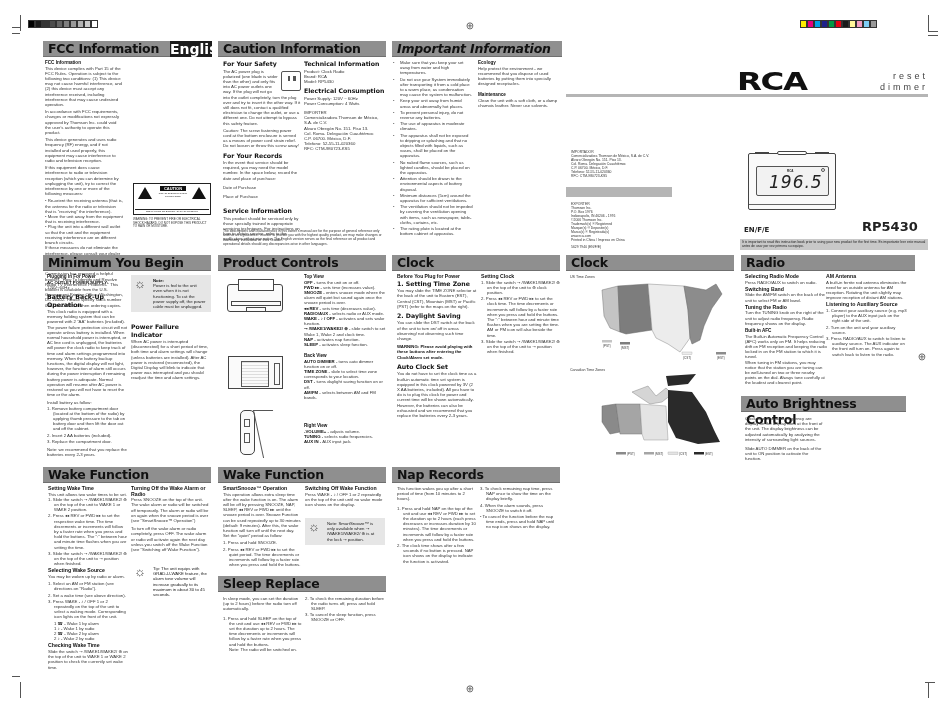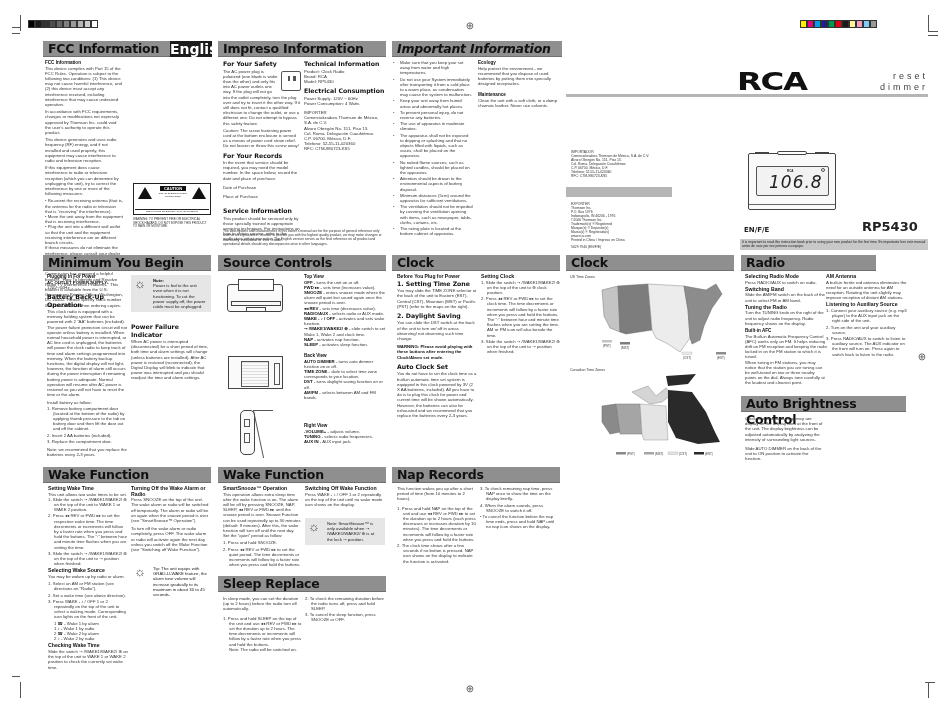--- a/index.html
+++ b/index.html
@@ -77,21 +77,21 @@
     <span class="swatch" style="background: rgb(241, 158, 194);"></span>
     <span class="swatch" style="background: rgb(126, 206, 244);"></span>
     <span class="swatch" style="background: rgb(153, 153, 153);"></span>
   </div>
 <div class="reg" style="left:465px;top:21px;">⊕</div>
 <div class="reg" style="left:465px;top:684px;">⊕</div>
 <div class="reg" style="left:917px;top:352px;">⊕</div>
 
 <div class="hdr big" style="left:43px;top:41px;width:127px;">FCC Information</div>
 <div class="eng" style="left:170px;top:41px;width:42px;">English</div>
-<div class="hdr big" style="left:218px;top:41px;width:168px;">Impreso Information</div>
+<div class="hdr big" style="left:218px;top:41px;width:168px;">Caution Information</div>
 <div class="hdr big" style="left:392px;top:41px;width:170px;font-style:italic;">Important Information</div>
 
 <div class="col" style="left:45px;top:60px;width:78px;">
   <div class="h3" style="margin-top:0;">FCC Information</div>
   <p>This device complies with Part 15 of the FCC Rules. Operation is subject to the following two conditions: (1) This device may not cause harmful interference, and (2) this device must accept any interference received, including interference that may cause undesired operation.</p>
   <p>In accordance with FCC requirements, changes or modifications not expressly approved by Thomson Inc. could void the user's authority to operate this product.</p>
   <p>This device generates and uses radio frequency (RF) energy, and if not installed and used properly, this equipment may cause interference to radio and television reception.</p>
   <p>If this equipment does cause interference to radio or television reception (which you can determine by unplugging the unit), try to correct the interference by one or more of the following measures:</p>
   <p style="margin-bottom:0;">• Re-orient the receiving antenna (that is, the antenna for the radio or television that is "receiving" the interference).</p>
   <p style="margin-bottom:0;">• Move the unit away from the equipment that is receiving interference.</p>
@@ -193,33 +193,33 @@
   <div style="margin-top:3px;">5629 7940 (EN/F/E)</div>
 </div>
 
 <div class="illus" style="left:748px;top:153px;width:88px;height:57px;border-radius:2px;">
   <div style="position:absolute;left:28px;top:-3px;width:30px;height:4px;border:1px solid #444;border-radius:2px;background:#fff;"></div>
   <div style="position:absolute;left:6px;top:-2px;width:14px;height:2px;background:#444;"></div>
   <div style="position:absolute;left:66px;top:-2px;width:14px;height:2px;background:#444;"></div>
   <div style="position:absolute;left:7px;top:12px;width:73px;height:30px;border:1px solid #555;background:#f2f2f2;border-radius:2px;">
     <div style="position:absolute;left:30px;top:2px;font-size:3px;font-weight:bold;">RCA</div>
     <div style="position:absolute;right:3px;top:1px;width:4px;height:4px;border:0.5px solid #555;border-radius:50%;"></div>
-    <div class="lcd-digits" style="position:absolute;left:12px;top:6px;font-size:17px;line-height:18px;">106.8</div>
+    <div class="lcd-digits" style="position:absolute;left:12px;top:6px;font-size:17px;line-height:18px;">196.5</div>
   </div>
   <div style="position:absolute;left:0;right:0;top:50px;height:1px;background:#666;"></div>
 </div>
 <div class="abs" style="left:744px;top:226px;font-size:7px;font-weight:bold;font-family:'DejaVu Sans',sans-serif;color:#222;">EN/F/E</div>
 <div class="abs" style="left:862px;top:219px;font-size:13px;font-weight:bold;font-family:'DejaVu Sans',sans-serif;color:#222;">RP5430</div>
 <div class="abs" style="left:740px;top:239px;width:188px;background:#c8c8c8;font-size:3.4px;line-height:4.3px;padding:1px 2px;color:#222;">It is important to read this instruction book prior to using your new product for the first time. Es importante leer este manual antes de usar por vez primera su equipo.</div>
 
 <div class="hdr big" style="left:43px;top:255px;width:168px;">Minimum You Begin</div>
-<div class="hdr big" style="left:218px;top:255px;width:168px;">Source Controls</div>
+<div class="hdr big" style="left:218px;top:255px;width:168px;">Product Controls</div>
 <div class="hdr big" style="left:392px;top:255px;width:168px;">Clock</div>
 <div class="hdr big" style="left:566px;top:255px;width:168px;">Clock</div>
-<div class="hdr big" style="left:741px;top:255px;width:135px;">Radio</div>
+<div class="hdr big" style="left:741px;top:255px;width:174px;">Radio</div>
 
 <div class="col" style="left:47px;top:274px;width:80px;">
   <div class="h3" style="margin-top:0;">Plugging In For Power</div>
   <div class="bold">AC OUTLET POWER SUPPLY:</div>
   <div>120V~60Hz</div>
   <div class="h2">Battery Back-Up Operation</div>
   <p>This clock radio is equipped with a memory holding system that can be powered with 2 "AA" batteries (included). The power failure protection circuit will not operate unless battery is installed. When normal household power is interrupted, or AC line cord is unplugged, the batteries will power the clock radio to keep track of time and alarm settings programmed into memory. When the battery backup functions, the digital display will not light, however, the function of alarm still occurs during the power interruption if remaining battery power is adequate. Normal operation will resume after AC power is restored so you will not have to reset the time or the alarm.</p>
   <p style="margin-top:3px;margin-bottom:0;">Install battery as follow:</p>
   <ol class="num">
     <li>1. Remove battery compartment door (located at the bottom of the radio) by applying thumb pressure to the tab on battery door and then lift the door out and off the cabinet.</li>

